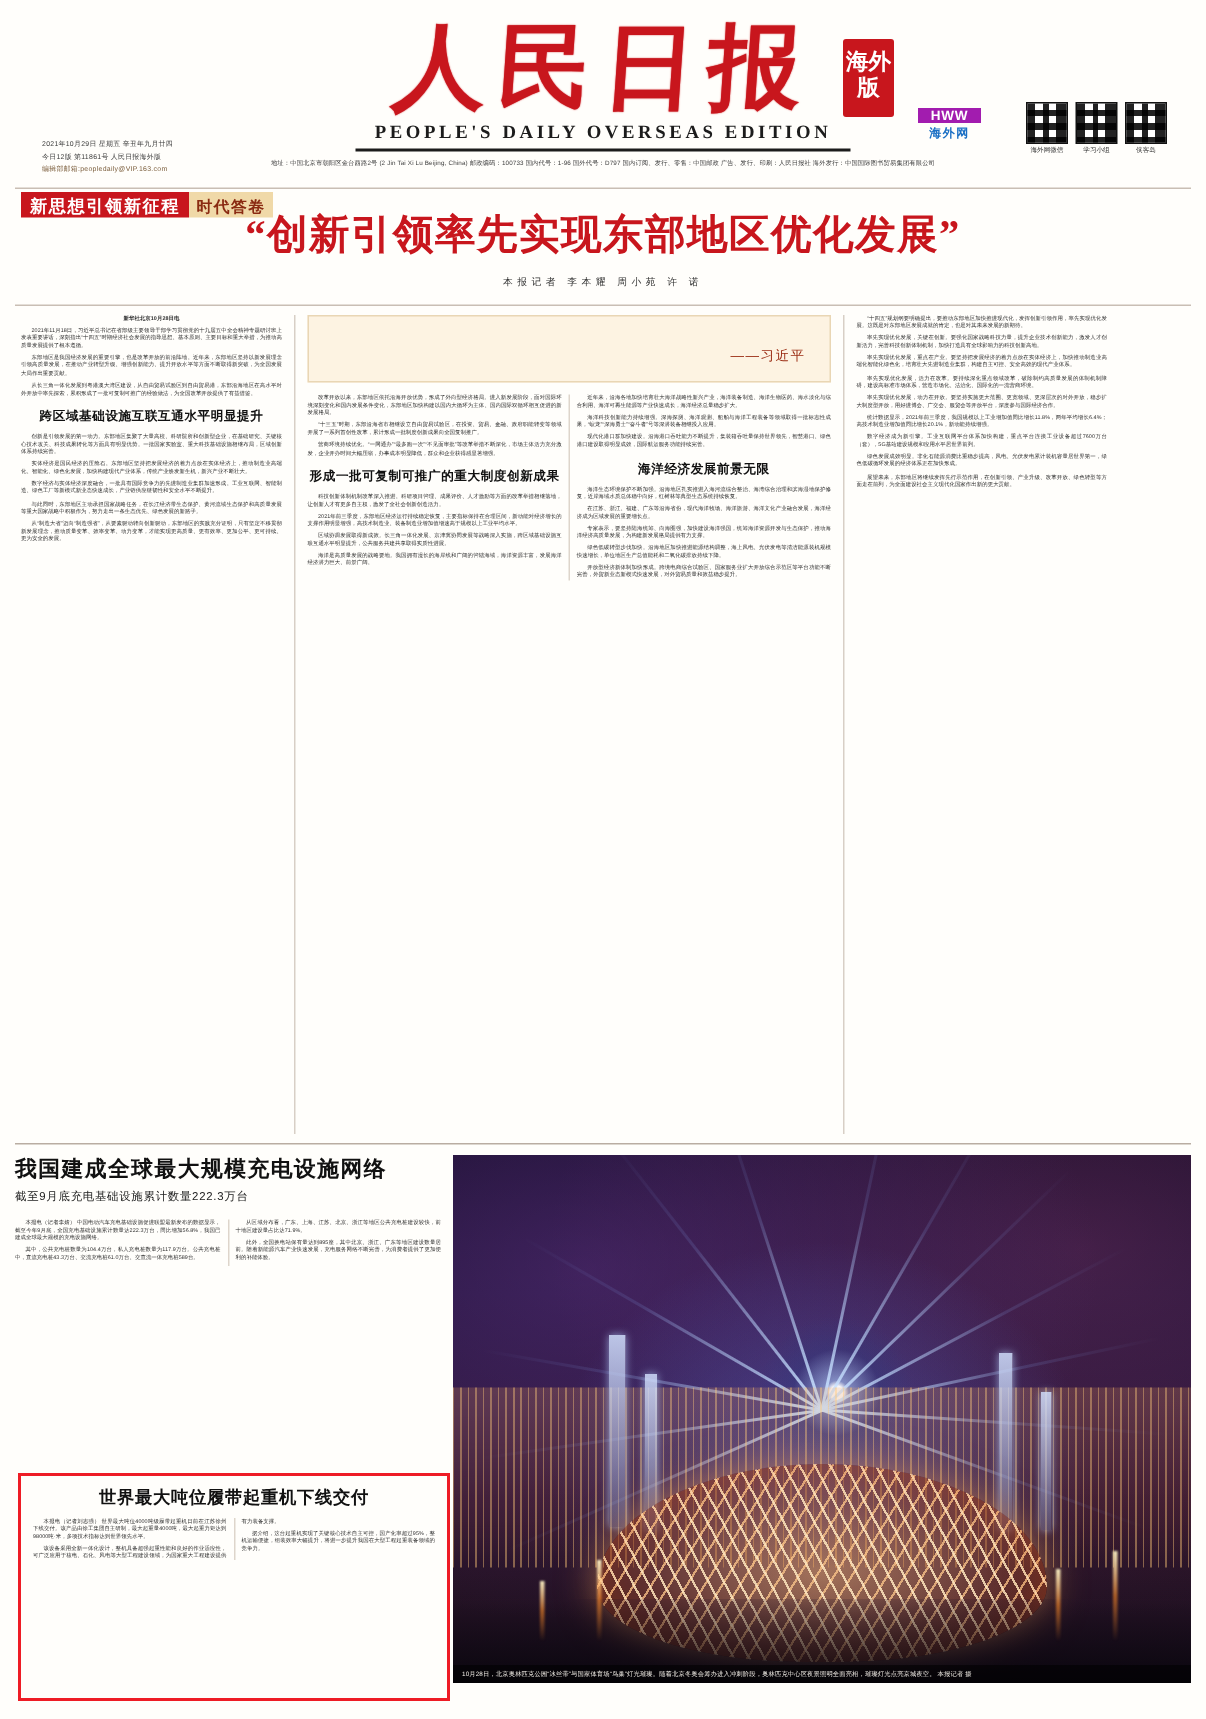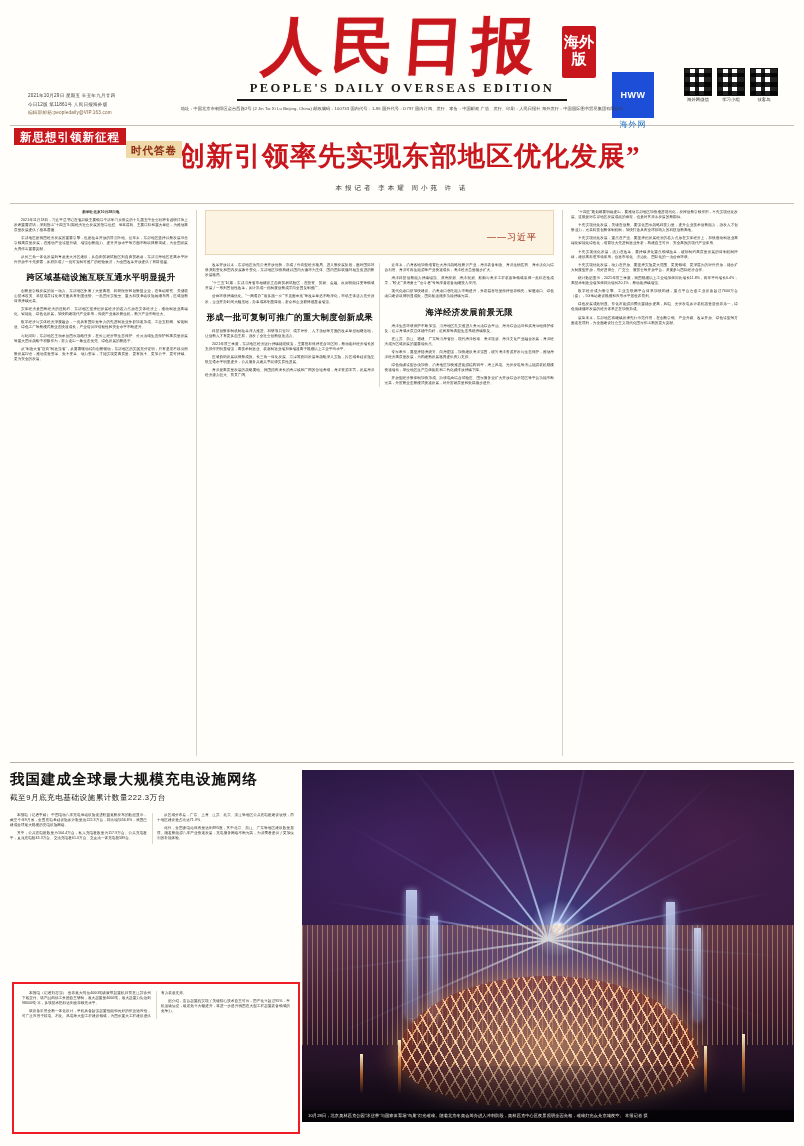--- a/index.html
+++ b/index.html
@@ -87,32 +87,32 @@
 
   
   .hww {
     position: absolute;
     right: 140px;
     top: 64px;
     width: 42px;
     text-align: center;
   }
   .hww .tag {
-    background: #1d4ed8;
+    background: #a21caf;
     color: #fff;
     font-family: "Liberation Sans", sans-serif;
     font-size: 9px;
     font-weight: bold;
     letter-spacing: .5px;
-    padding: 18px 0;
+    padding: 0 0;
   }
   .hww .cn {
     font-size: 8px;
     color: #1a6fc4;
-    font-weight: normal;
+    font-weight: bold;
     margin-top: 1px;
     letter-spacing: 1px;
   }
   .qr-row {
     position: absolute;
     right: 16px;
     top: 60px;
     display: flex;
     gap: 5px;
   }
@@ -176,21 +176,20 @@
     letter-spacing: 1px;
   }
   .ribbon .r2 {
     background: #f0d9a8;
     color: #8a2b12;
     font-family: "Liberation Sans", sans-serif;
     font-size: 10.5px;
     font-weight: bold;
     padding: 3px 5px 0 5px;
     letter-spacing: 1px;
-    margin-top: 13px;
   }
   .headline {
     text-align: center;
     font-family: "Liberation Serif", serif;
     font-weight: bold;
     font-size: 27px;
     color: #c8161d;
     letter-spacing: 1px;
     padding: 2px 0 0 0;
   }
@@ -525,20 +524,21 @@
       <div class="twocol">
         <div class="tiny">
           <p>本报电（记者李婧） 中国电动汽车充电基础设施促进联盟最新发布的数据显示，截至今年9月底，全国充电基础设施累计数量达222.3万台，同比增加56.8%，我国已建成全球最大规模的充电设施网络。</p>
           <p>其中，公共充电桩数量为104.4万台，私人充电桩数量为117.9万台。公共充电桩中，直流充电桩43.3万台、交流充电桩61.0万台、交直流一体充电桩589台。</p>
           <p>从区域分布看，广东、上海、江苏、北京、浙江等地区公共充电桩建设较快，前十地区建设量占比达71.9%。</p>
           <p>此外，全国换电站保有量达到895座，其中北京、浙江、广东等地区建设数量居前。随着新能源汽车产业快速发展，充电服务网络不断完善，为消费者提供了更加便利的补能体验。</p>
         </div>
       </div>
 
       <div class="redbox">
+        <div class="t">世界最大吨位履带起重机下线交付</div>
         <div class="twocol">
           <div class="tiny">
             <p>本报电（记者刘志强） 世界最大吨位4000吨级履带起重机日前在江苏徐州下线交付。该产品由徐工集团自主研制，最大起重量4000吨，最大起重力矩达到98000吨·米，多项技术指标达到世界领先水平。</p>
             <p>该设备采用全新一体化设计，整机具备超强起重性能和良好的作业适应性，可广泛应用于核电、石化、风电等大型工程建设领域，为国家重大工程建设提供有力装备支撑。</p>
             <p>据介绍，这台起重机实现了关键核心技术自主可控，国产化率超过95%，整机运输便捷，组装效率大幅提升，将进一步提升我国在大型工程起重装备领域的竞争力。</p>
           </div>
         </div>
       </div>
     </div>
 

